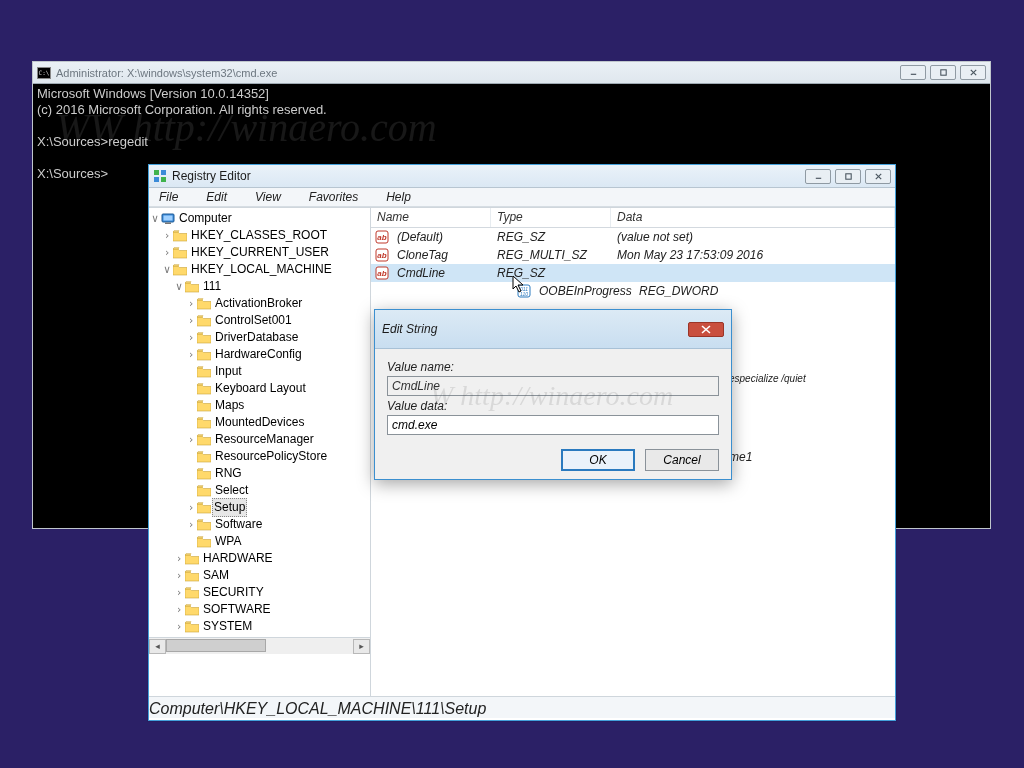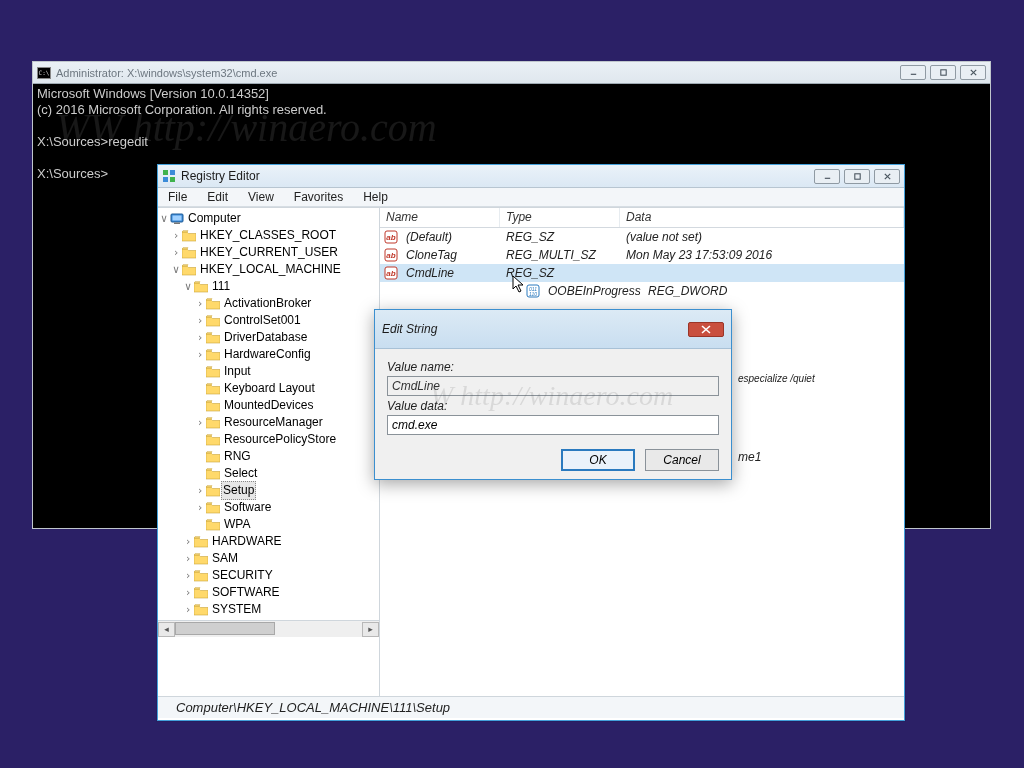--- a/index.html
+++ b/index.html
@@ -21,29 +21,28 @@
   .winbtn { width:26px; height:15px; border:1px solid #8f9aa3; background:#e9eff4; border-radius:2px; display:flex; align-items:center; justify-content:center; font-size:10px; color:#4a5660; cursor:default;}
   .winbtn svg{width:9px;height:9px;}
   .cmdbody { background:#000; color:#ccc; font-family: Consolas, monospace; font-size:13px; padding:2px 4px; height:calc(100% - 22px); white-space:pre; line-height:16px;}
   .watermark1 { position:absolute; left:56px; top:104px; color:rgba(200,200,200,0.12); font-size:40px; font-style:italic; font-family:Georgia,serif; pointer-events:none;}
 
   
   .regwin {
     position:absolute; left:148px; top:164px; width:748px; height:557px;
     background:#fff; border:1px solid #43a0da;
     box-shadow: 0 0 0 1px rgba(0,0,0,0.05);
-    margin-left: 9px;
   }
   .regwin .titlebar {
     height:23px; background:linear-gradient(#eaf2f9,#dbe8f4); border-bottom:1px solid #b7c5d1;
     display:flex; align-items:center; padding:0 4px; font-size:12px; color:#1b1b1b;
   }
   .reg-icon{width:14px;height:14px;margin-right:5px;display:inline-block;}
   .reg-icon svg{width:14px;height:14px;}
-  .menubar{height:19px;display:flex;align-items:center;gap:8px;padding:4px 4px;font-size:12px;color:#222;border-bottom:1px solid #d6dde3;background:#f3f6f9;}
+  .menubar{height:19px;display:flex;align-items:center;gap:16px;padding:4px 4px;font-size:12px;color:#222;border-bottom:1px solid #d6dde3;background:#f3f6f9;font-style:italic;}
   .menubar span{padding:1px 6px;}
   .regbody{display:flex;height:489px;border-top:1px solid #cfd6dc;}
   .treepane{width:222px;border-right:1px solid #cfd6dc;overflow:hidden;position:relative;background:#fff;}
   .tree{padding:2px 0;font-size:12px;color:#000;line-height:17px;}
   .trow{display:flex;align-items:center;height:17px;white-space:nowrap;}
   .tw{display:inline-block;text-align:center;width:12px;color:#7a7a7a;font-size:11px;font-family:monospace;}
   .fold{width:14px;height:12px;margin-right:3px;flex-shrink:0;display:inline-block;}
   .fold svg{width:14px;height:12px;display:block;}
   .comp{width:14px;height:12px;margin-right:3px;display:inline-block;}
   .comp svg{width:14px;height:12px;}
@@ -56,21 +55,21 @@
 
   .listpane{flex:1;background:#fff;position:relative;}
   .listhdr{display:flex;height:20px;border-bottom:1px solid #d3d9df;font-style:italic;color:#333;font-size:12px;}
   .listhdr .col{padding:2px 6px;border-right:1px solid #e7ecf0;}
   .c-name{width:120px;} .c-type{width:120px;} .c-data{flex:1;}
   .lrow{display:flex;height:18px;align-items:center;font-size:12px;font-style:italic;color:#222;justify-content:center;}
   .lrow .cell{padding:0 6px;overflow:hidden;white-space:nowrap;}
   .lrow.sel{background:#cfe5f6;}
   .vicon{width:14px;height:14px;margin-left:4px;margin-right:2px;flex-shrink:0;}
   .vicon svg{width:14px;height:14px;}
-  .statusbar{height:22px;border-top:1px solid #cfd6dc;background:#f3f6f9;font-size:13px;font-style:italic;color:#222;padding:3px 18px;}
+  .statusbar{height:22px;border-top:1px solid #cfd6dc;background:#f3f6f9;font-size:16px;font-style:italic;color:#222;padding:3px 0;}
 
   
   .dlg{
     position:absolute; left:374px; top:309px; width:358px; height:171px;
     background:#f0f0f0;border:1px solid #3b8fcf; box-shadow:0 4px 16px rgba(0,0,0,0.35);
   }
   .dlg .titlebar{height:39px;background:linear-gradient(#dceaf5,#c9def0);border-bottom:1px solid #a8c1d6;display:flex;align-items:center;padding:0 7px;font-size:12px;color:#1b1b1b;font-style:italic;}
   .dlg .closebtn{margin-left:auto;width:36px;height:15px;background:#c94f3e;border:1px solid #9a3528;border-radius:2px;display:flex;align-items:center;justify-content:center;color:#fff;}
   .dlgbody{padding:8px 12px 10px;font-size:12px;}
   .dlgbody label{display:block;margin:3px 0 2px;font-style:italic;color:#222;}
@@ -300,20 +299,33 @@
             <span class="tw"></span>
             <span class="tw"></span>
             <span class="tw"></span>
             <span class="tw"></span>
             <span class="fold">
               <svg viewBox="0 0 14 12">
                 <path d="M0 2 L5 2 L6.5 3.5 L14 3.5 L14 11 L0 11 Z" fill="#ffd96b" stroke="#caa43a" stroke-width="0.6"></path>
                 <path d="M0 2 L5 2 L6 0.7 L1 0.7 Z" fill="#ffe28a" stroke="#caa43a" stroke-width="0.6"></path>
               </svg>
             </span>
+            <span class="lbl">Maps</span>
+          </div>
+          <div class="trow ">
+            <span class="tw"></span>
+            <span class="tw"></span>
+            <span class="tw"></span>
+            <span class="tw"></span>
+            <span class="fold">
+              <svg viewBox="0 0 14 12">
+                <path d="M0 2 L5 2 L6.5 3.5 L14 3.5 L14 11 L0 11 Z" fill="#ffd96b" stroke="#caa43a" stroke-width="0.6"></path>
+                <path d="M0 2 L5 2 L6 0.7 L1 0.7 Z" fill="#ffe28a" stroke="#caa43a" stroke-width="0.6"></path>
+              </svg>
+            </span>
             <span class="lbl">MountedDevices</span>
           </div>
           <div class="trow ">
             <span class="tw"></span>
             <span class="tw"></span>
             <span class="tw"></span>
             <span class="tw">›</span>
             <span class="fold">
               <svg viewBox="0 0 14 12">
                 <path d="M0 2 L5 2 L6.5 3.5 L14 3.5 L14 11 L0 11 Z" fill="#ffd96b" stroke="#caa43a" stroke-width="0.6"></path>

